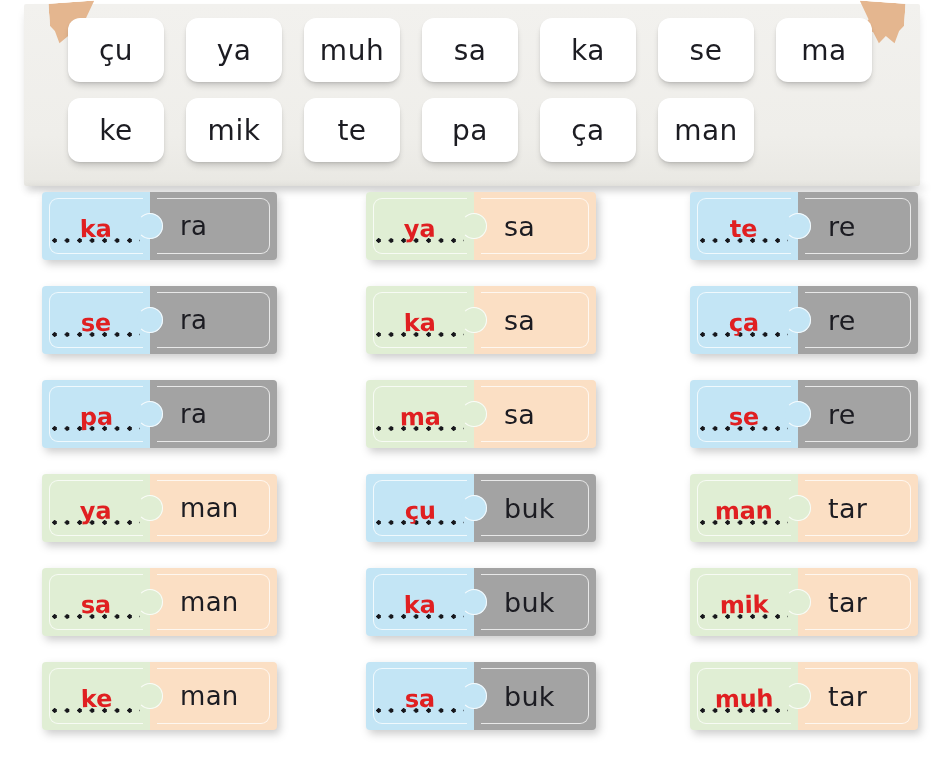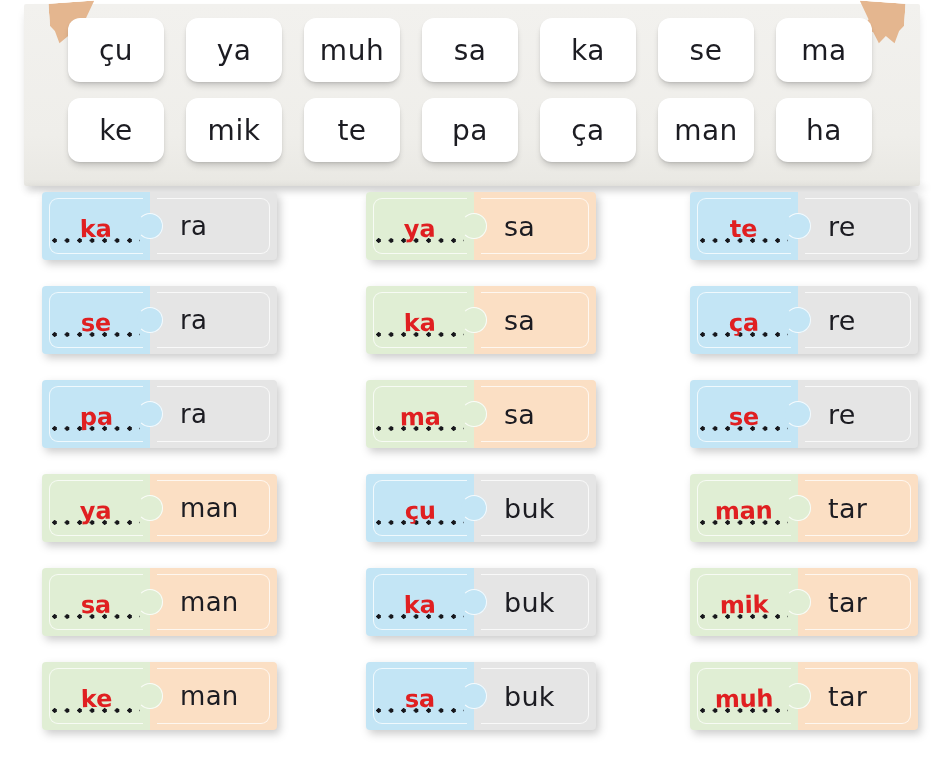--- a/index.html
+++ b/index.html
@@ -114,21 +114,21 @@
     pointer-events:none;
   }
   .knob::after{
     content:"";position:absolute;inset:0;border-radius:50%;
     border:1.5px solid rgba(255,255,255,.85);
     border-left-color:transparent;
     box-sizing:border-box;
   }
   
   .theme-bluepink .half-left{background:#c3e5f5;}
-  .theme-bluepink .half-right{background:#e5e5e5;}
+  .theme-bluepink .half-right{background:#a3a3a3;}
   .theme-bluepink .knob{background:#c3e5f5;}
   .theme-greenorange .half-left{background:#e0eed4;}
   .theme-greenorange .half-right{background:#fbdfc4;}
   .theme-greenorange .knob{background:#e0eed4;}
   
   .half-left{border-radius:4px 0 0 4px;}
   .half-right{border-radius:0 4px 4px 0;}
   
   .answer-slot{
     position:relative;
@@ -183,21 +183,20 @@
     <div class="syl-tile">ma</div>
   </div>
 
   <div class="bank-row r2">
     <div class="syl-tile">ke</div>
     <div class="syl-tile">mik</div>
     <div class="syl-tile">te</div>
     <div class="syl-tile">pa</div>
     <div class="syl-tile">ça</div>
     <div class="syl-tile">man</div>
-    <div class="syl-tile">ha</div>
   </div>
 </div>
 
 <div id="puzzle-grid">
   <div class="piece-col c1">
       <div class="puzzle-piece theme-bluepink">
         <div class="half half-left">
           <div class="answer-slot">
             <div class="dotted-line"></div>
             <div class="answer-text">ka</div>

